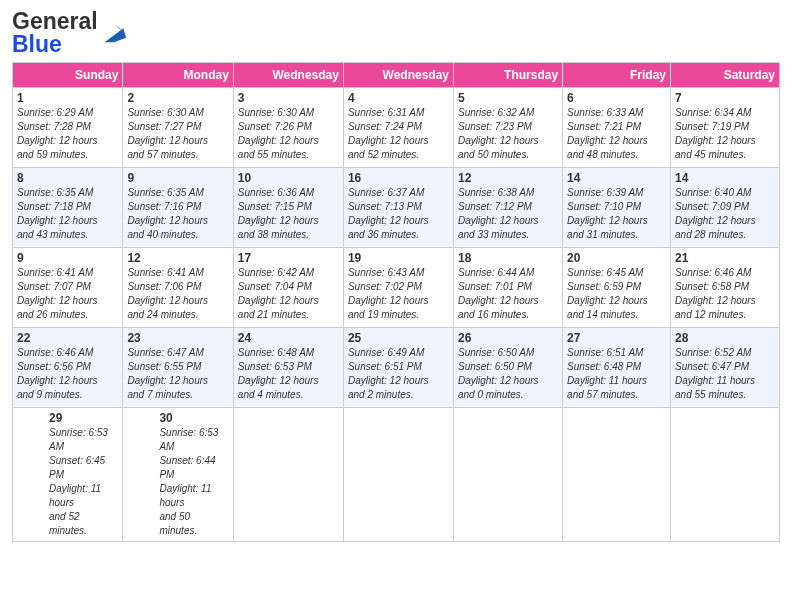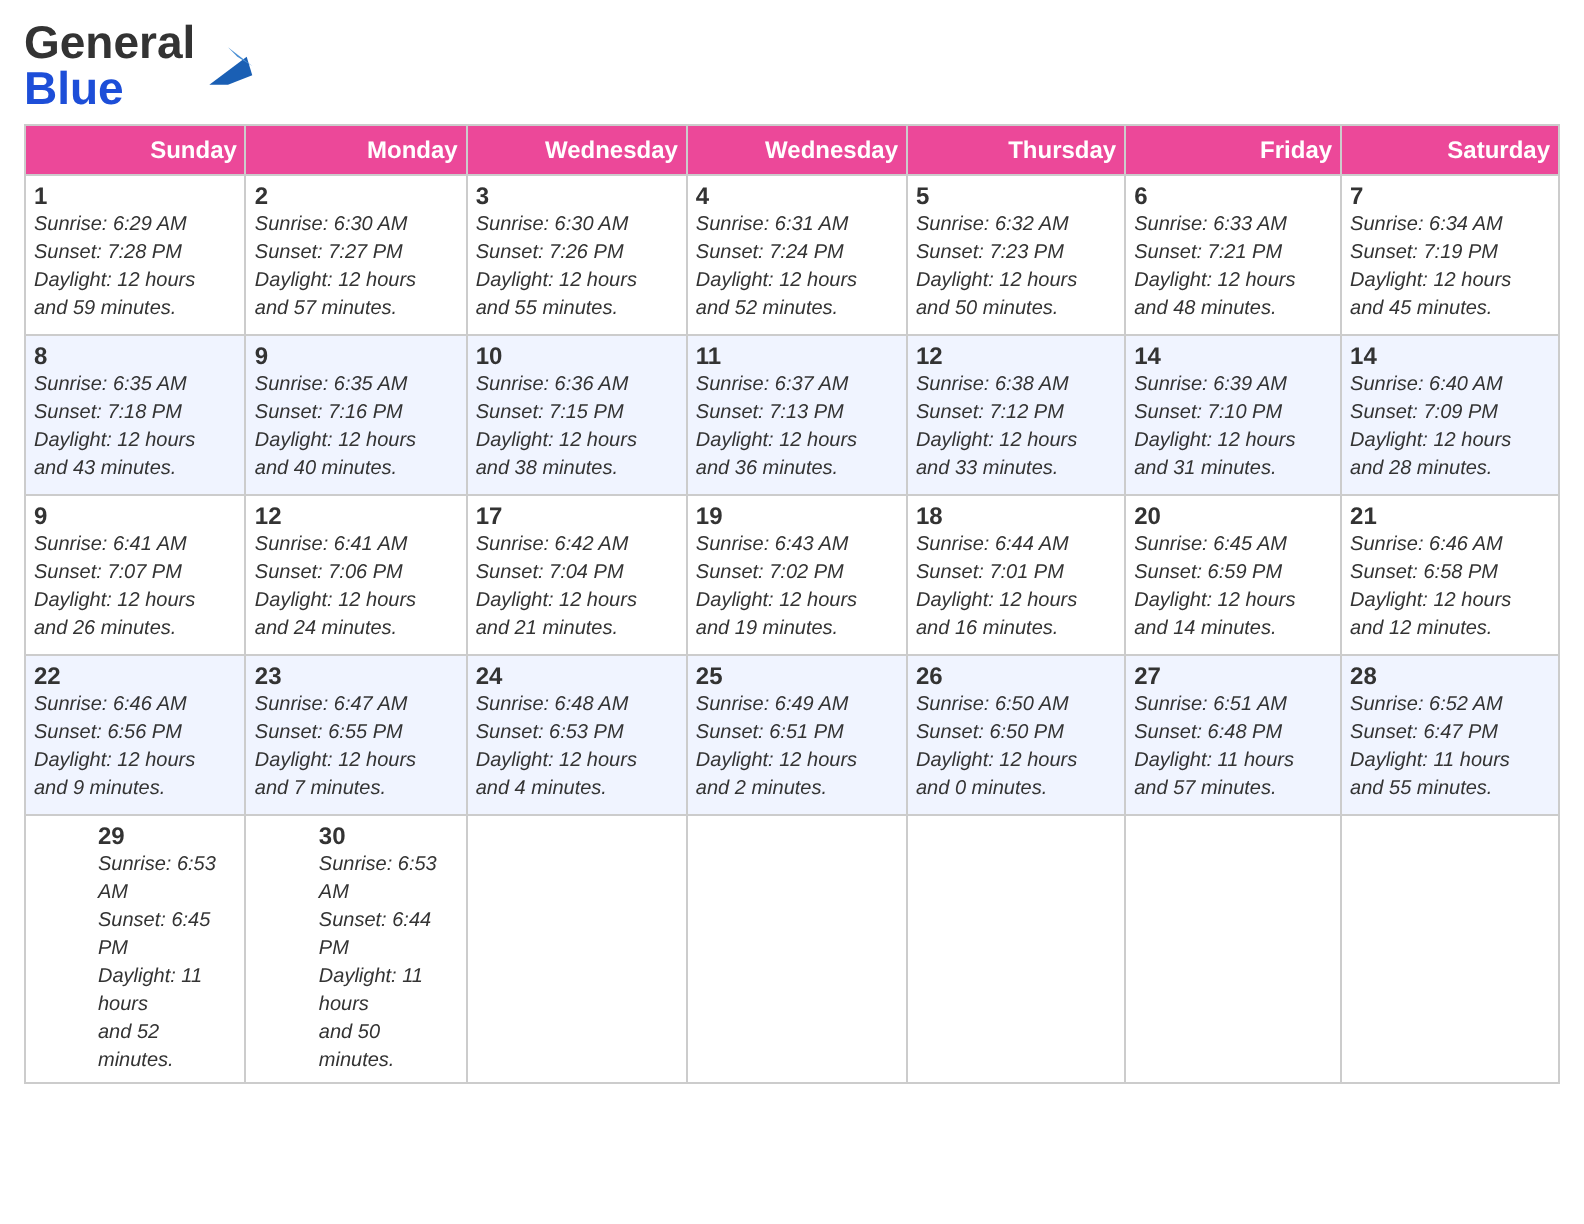--- a/index.html
+++ b/index.html
@@ -169,21 +169,21 @@
           </td>
           <td>
             <span class="day-num">9</span>
             <div class="day-info">Sunrise: 6:35 AM<br>Sunset: 7:16 PM<br>Daylight: 12 hours<br>and 40 minutes.</div>
           </td>
           <td>
             <span class="day-num">10</span>
             <div class="day-info">Sunrise: 6:36 AM<br>Sunset: 7:15 PM<br>Daylight: 12 hours<br>and 38 minutes.</div>
           </td>
           <td>
-            <span class="day-num">11</span>
+            <span class="day-num">16</span>
             <div class="day-info">Sunrise: 6:37 AM<br>Sunset: 7:13 PM<br>Daylight: 12 hours<br>and 36 minutes.</div>
           </td>
           <td>
             <span class="day-num">12</span>
             <div class="day-info">Sunrise: 6:38 AM<br>Sunset: 7:12 PM<br>Daylight: 12 hours<br>and 33 minutes.</div>
           </td>
           <td>
             <span class="day-num">14</span>
             <div class="day-info">Sunrise: 6:39 AM<br>Sunset: 7:10 PM<br>Daylight: 12 hours<br>and 31 minutes.</div>
           </td>

